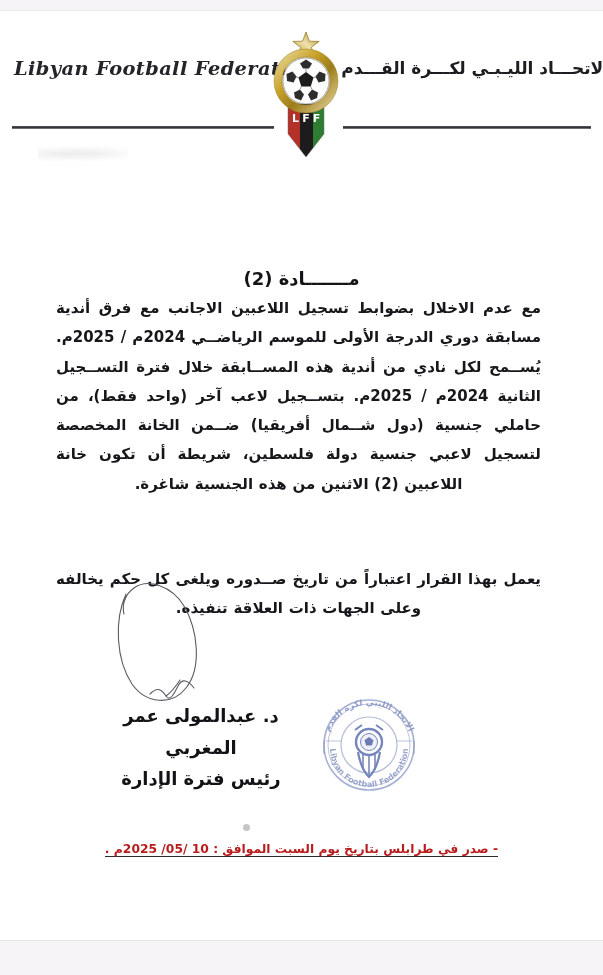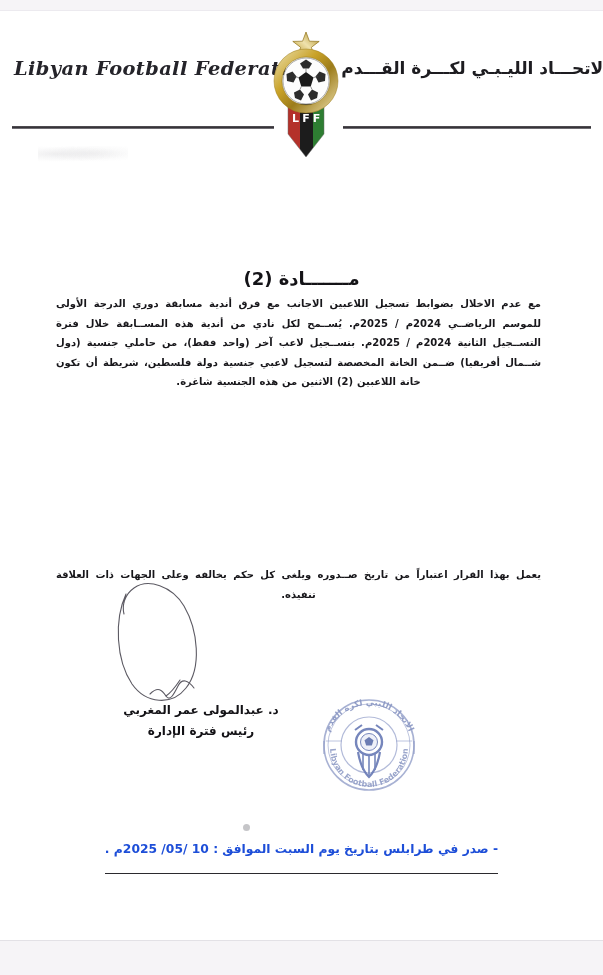--- a/index.html
+++ b/index.html
@@ -130,21 +130,21 @@
     font-size: 18px;
     color: #141317;
     margin-bottom: 5px;
   }
   .art-body {
     direction: rtl;
     text-align: justify;
     text-align-last: center;
     font-family: "DejaVu Sans", "Liberation Sans", sans-serif;
     font-weight: 700;
-    font-size: 10px;
+    font-size: 15px;
     line-height: 1.95;
     color: #17161a;
     padding: 0 62px 0 56px;
     word-spacing: 0.5px;
   }
   #article-2 { top: 268px; }
   #article-3 { top: 450px; }
   #article-4 { top: 565px; }
 
   
@@ -152,21 +152,21 @@
     position: absolute;
     left: 96px;
     top: 700px;
     width: 210px;
     text-align: center;
     direction: rtl;
   }
   .sig-name, .sig-role {
     font-family: "DejaVu Sans", "Liberation Sans", sans-serif;
     font-weight: 700;
-    font-size: 12px;
+    font-size: 18px;
     color: #131216;
     line-height: 1.75;
     letter-spacing: -0.2px;
   }
   .pen-signature {
     position: absolute;
     left: 110px;
     top: 572px;
     width: 200px;
     height: 150px;
@@ -189,23 +189,23 @@
     left: 0;
     top: 838px;
     width: 603px;
     text-align: center;
     direction: rtl;
   }
   .footer-line span {
     font-family: "DejaVu Sans", "Liberation Sans", sans-serif;
     font-weight: 700;
     font-size: 12.3px;
-    color: #1d4ed8;
+    color: #b91c1c;
     border-bottom: 1px solid #2b2a2e;
-    padding-bottom: 17px;
+    padding-bottom: 0;
     letter-spacing: -0.1px;
   }
   .footer-speck {
     position: absolute;
     left: 243px;
     top: 824px;
     width: 7px;
     height: 7px;
     background: rgba(90,88,96,0.35);
     border-radius: 50%;

